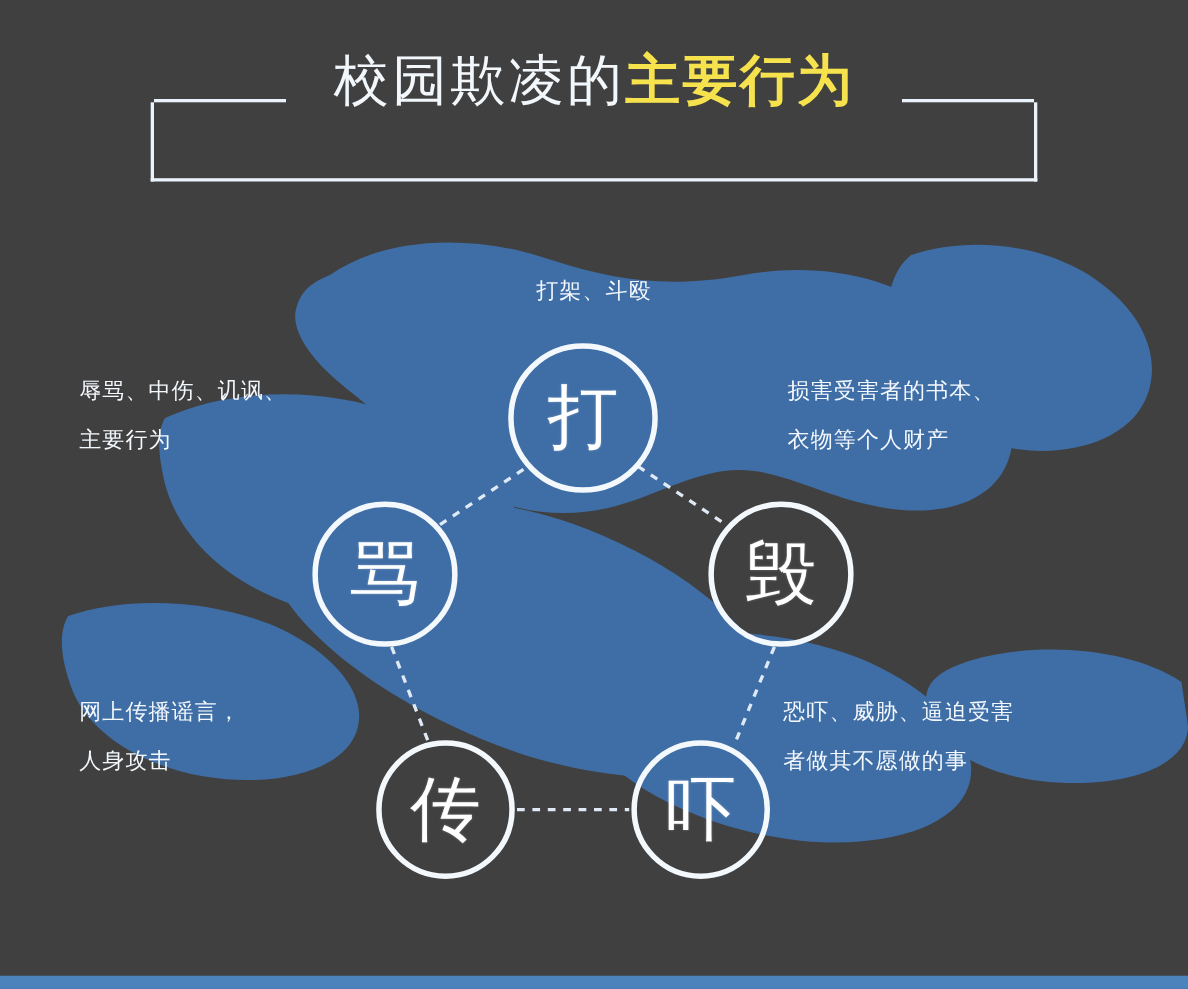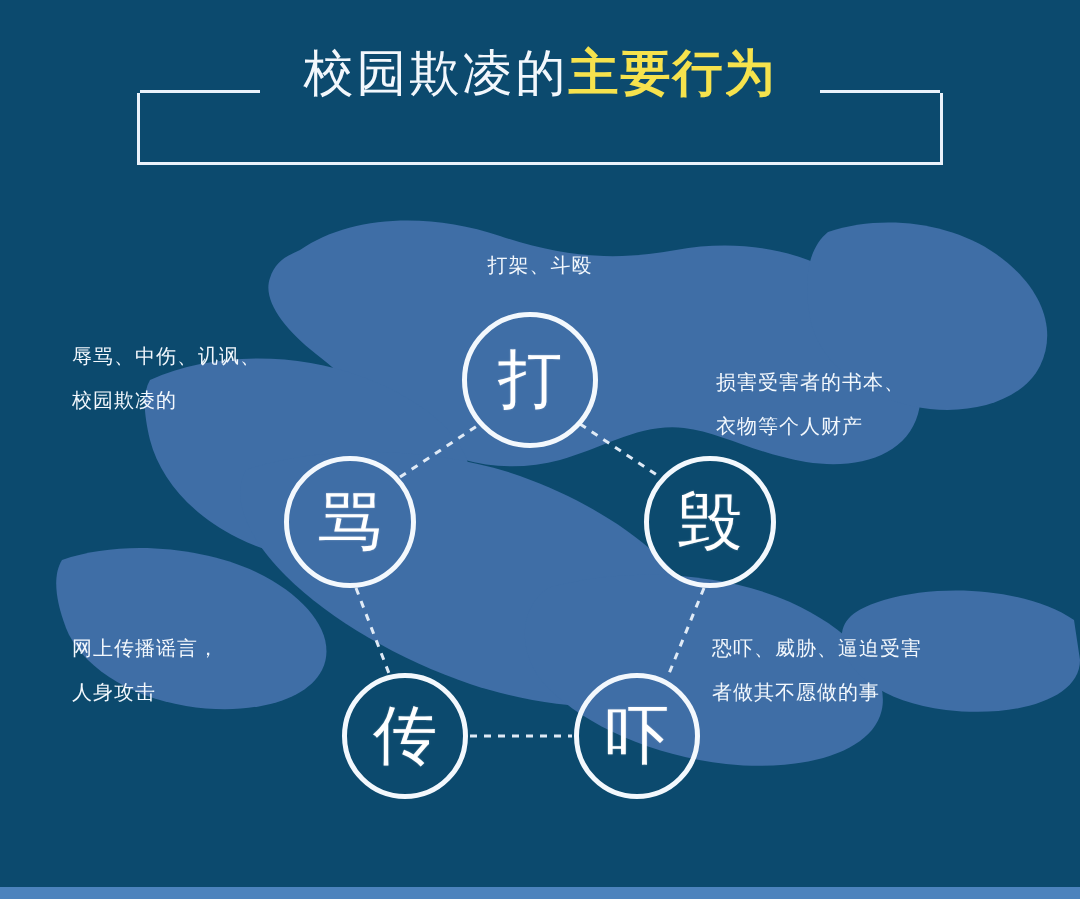--- a/index.html
+++ b/index.html
@@ -5,21 +5,21 @@
   html, body {
     margin: 0;
     padding: 0;
     background: #3d6fa8;
   }
   #stage {
     position: relative;
     width: 1080px;
     height: 899px;
     overflow: hidden;
-    background: #0c4a6e;
+    background: #404040;
     font-family: "Liberation Sans", "DejaVu Sans", sans-serif;
     -webkit-font-smoothing: antialiased;
   }
 
   
   #bg-watermark {
     position: absolute;
     inset: 0;
     width: 100%;
     height: 100%;
@@ -105,21 +105,21 @@
     position: absolute;
     color: #f3f8fd;
     font-size: 20px;
     line-height: 44px;
     letter-spacing: 1px;
     white-space: pre-line;
     z-index: 3;
   }
   #cap-top    { left: 0; right: 0; top: 243px; text-align: center; }
   #cap-left   { left: 72px;  top: 334px; }
-  #cap-right  { left: 716px; top: 334px; margin-top: 26px; }
+  #cap-right  { left: 716px; top: 334px; }
   #cap-bleft  { left: 72px;  top: 626px; }
   #cap-bright { left: 712px; top: 626px; }
 </style>
 </head>
 <body>
 
 <div id="stage">
 
   <svg id="bg-watermark" viewBox="0 0 1080 899" preserveAspectRatio="none" aria-hidden="true">
     <g fill="#3f6ea6">
@@ -176,21 +176,21 @@
   </div>
   <div class="node" id="node-chu">
     <span class="node-char">传</span>
   </div>
   <div class="node" id="node-xia">
     <span class="node-char">吓</span>
   </div>
 
   <div class="caption" id="cap-top">打架、斗殴</div>
   <div class="caption" id="cap-left">辱骂、中伤、讥讽、
-校园欺凌的</div>
+主要行为</div>
   <div class="caption" id="cap-right">损害受害者的书本、
 衣物等个人财产</div>
   <div class="caption" id="cap-bright">恐吓、威胁、逼迫受害
 者做其不愿做的事</div>
   <div class="caption" id="cap-bleft">网上传播谣言，
 人身攻击</div>
 
   <div id="bottom-strip"></div>
 </div>
 

